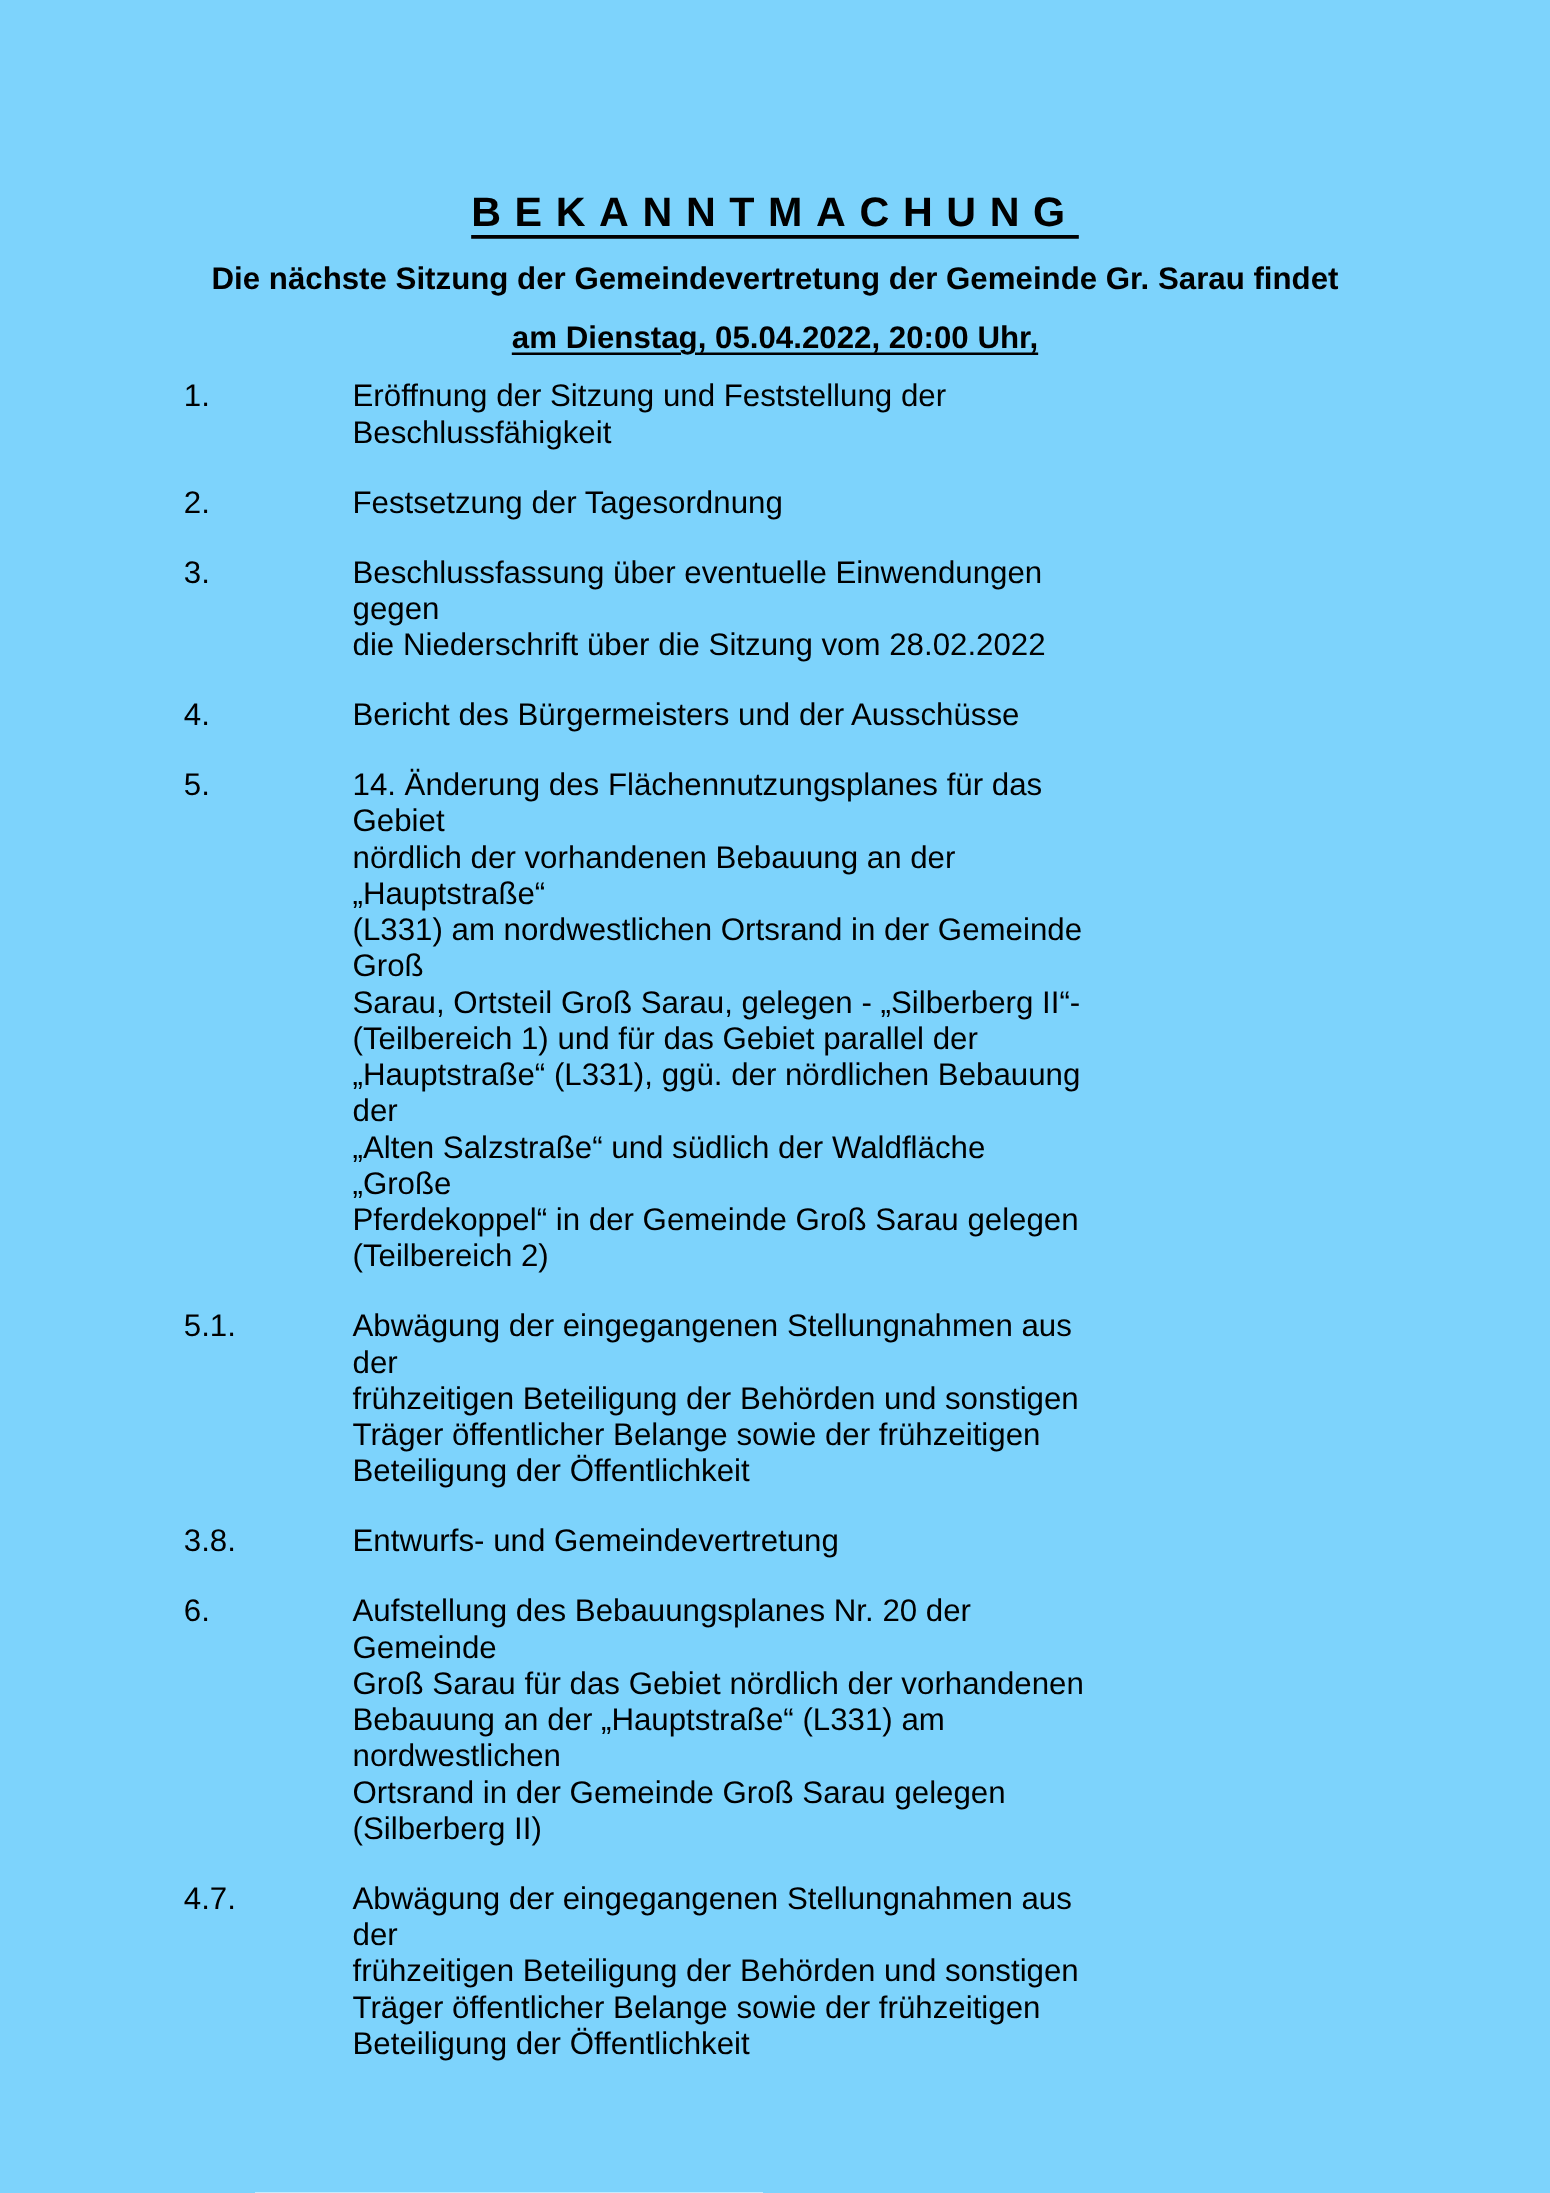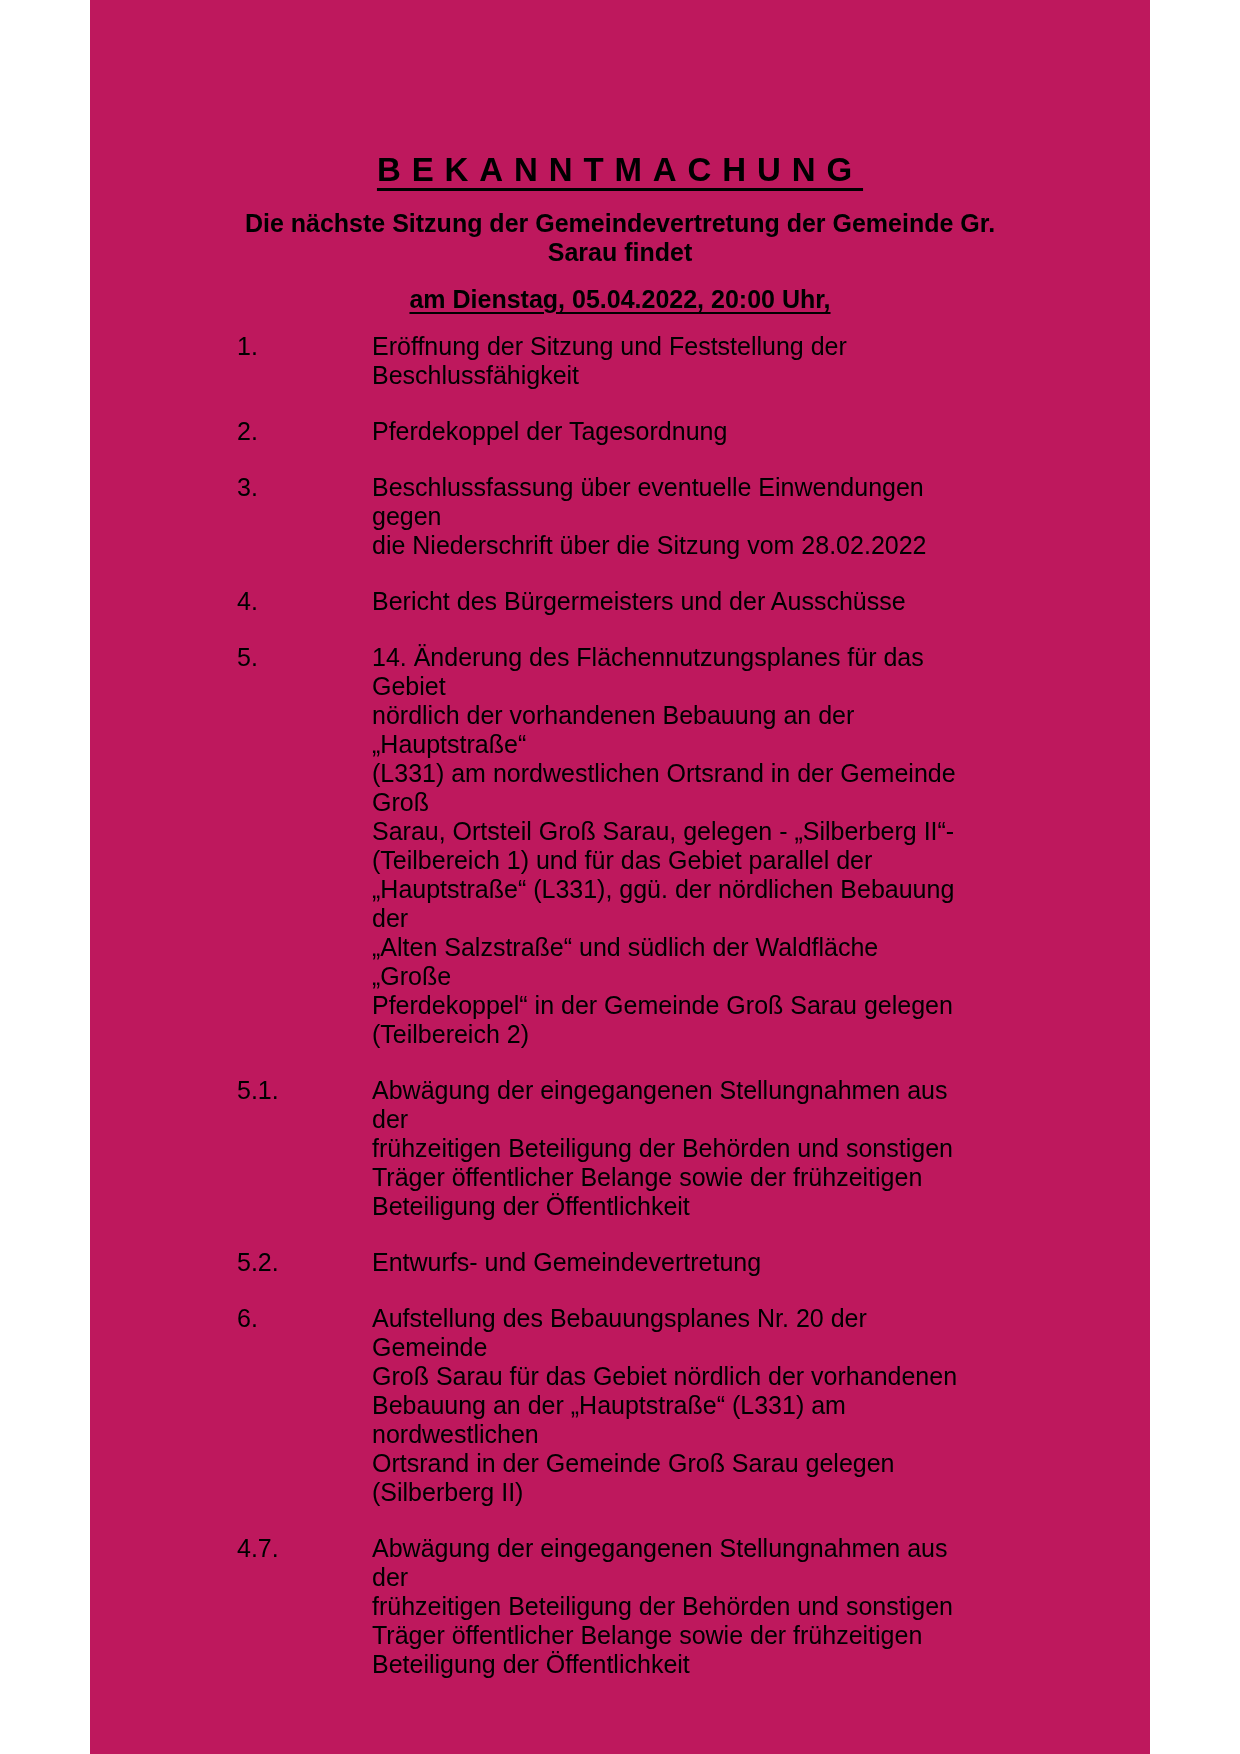--- a/index.html
+++ b/index.html
@@ -2,24 +2,24 @@
 <html lang="de"><head>
 <meta charset="utf-8">
 <style>
   html, body {
     margin: 0;
     padding: 0;
     background: #ffffff;
   }
   .page {
     position: relative;
-    width: 1060px;
+    width: 1240px;
     height: 1754px;
     margin: 0 auto;
-    background: #be185d;
+    background: #7dd3fc;
     color: #000000;
     font-family: "Liberation Sans", "DejaVu Sans", sans-serif;
     font-size: 25px;
     line-height: 29px;
     overflow: hidden;
     box-sizing: border-box;
   }
   .content {
     padding: 150px 147px 0 147px;
   }
@@ -78,21 +78,21 @@
 
 
     <div class="agenda-item">
       <div class="num">1.</div>
       <div class="txt">Eröffnung der Sitzung und Feststellung der
 Beschlussfähigkeit</div>
     </div>
 
     <div class="agenda-item">
       <div class="num">2.</div>
-      <div class="txt">Pferdekoppel der Tagesordnung</div>
+      <div class="txt">Festsetzung der Tagesordnung</div>
     </div>
 
     <div class="agenda-item">
       <div class="num">3.</div>
       <div class="txt">Beschlussfassung über eventuelle Einwendungen gegen
 die Niederschrift über die Sitzung vom 28.02.2022</div>
     </div>
 
     <div class="agenda-item">
       <div class="num">4.</div>
@@ -114,21 +114,21 @@
 
     <div class="agenda-item">
       <div class="num">5.1.</div>
       <div class="txt">Abwägung der eingegangenen Stellungnahmen aus der
 frühzeitigen Beteiligung der Behörden und sonstigen
 Träger öffentlicher Belange sowie der frühzeitigen
 Beteiligung der Öffentlichkeit</div>
     </div>
 
     <div class="agenda-item">
-      <div class="num">5.2.</div>
+      <div class="num">3.8.</div>
       <div class="txt">Entwurfs- und Gemeindevertretung</div>
     </div>
 
     <div class="agenda-item">
       <div class="num">6.</div>
       <div class="txt">Aufstellung des Bebauungsplanes Nr. 20 der Gemeinde
 Groß Sarau für das Gebiet nördlich der vorhandenen
 Bebauung an der „Hauptstraße“ (L331) am nordwestlichen
 Ortsrand in der Gemeinde Groß Sarau gelegen
 (Silberberg II)</div>

